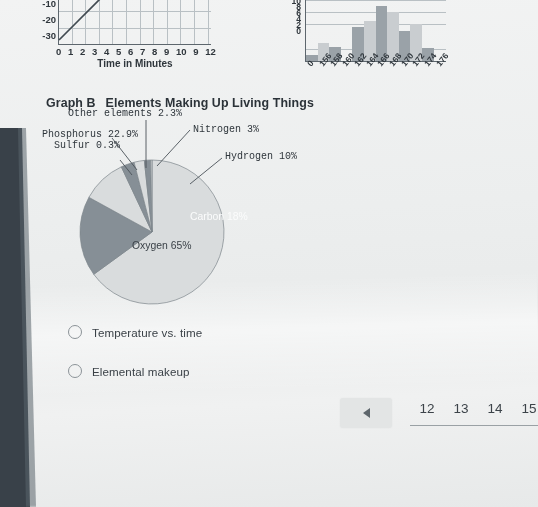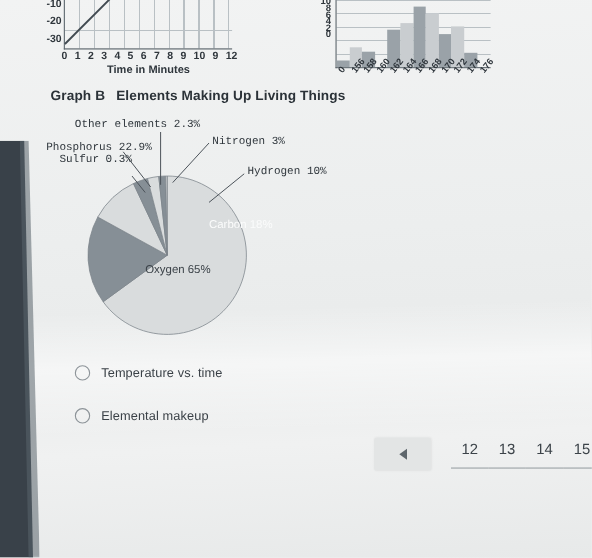--- a/index.html
+++ b/index.html
@@ -81,37 +81,37 @@
     transform:rotate(-52deg);transform-origin:left top;white-space:nowrap;
   }
   #graph-c .xtitle{
     position:absolute;left:24px;top:84px;width:140px;text-align:center;
     font-size:10.5px;font-weight:bold;color:#2f363c;
   }
 
   
   #graph-b{left:40px;top:80px;width:300px;height:230px;}
   #graph-b .title{
-    position:absolute;left:6px;top:0;font-size:12.4px;font-weight:bold;
+    position:absolute;left:6px;top:16px;font-size:12.4px;font-weight:bold;
     color:#2b3238;letter-spacing:.1px;white-space:nowrap;
   }
   #graph-b .title .lbl{margin-right:10px;}
   #graph-b .callout{
     position:absolute;font-size:10px;color:#2f363c;white-space:nowrap;font-family:Liberation Mono, monospace;
   }
   #graph-b .slice-label{
     position:absolute;font-size:10.4px;color:#fbfcfc;white-space:nowrap;
     font-weight:500;
   }
   #graph-b .slice-label.dark{color:#3b4248;}
   #graph-b svg{position:absolute;left:0;top:0;}
 
   
   #options{position:absolute;left:68px;top:318px;width:240px;}
-  .option{display:flex;align-items:flex-end;height:28px;margin-bottom:11px;}
+  .option{display:flex;align-items:center;height:28px;margin-bottom:11px;}
   .radio{
     width:12px;height:12px;border-radius:50%;
     border:1.4px solid #8c9398;background:transparent;
     margin-right:10px;flex:none;
   }
   .option-label{font-size:11.6px;color:#3a4147;letter-spacing:.1px;}
 
   
   #pager{
     position:absolute;left:340px;top:396px;height:34px;
@@ -227,21 +227,21 @@
       <line x1="117" y1="86" x2="150" y2="50" stroke="#4a5158" stroke-width="0.9"></line>
       <line x1="150" y1="104" x2="182" y2="78" stroke="#4a5158" stroke-width="0.9"></line>
     </svg>
 
   <div class="callout" style="left:28px;top:28px;">Other elements 2.3%</div>
   <div class="callout" style="left:2px;top:49px;">Phosphorus 22.9%</div>
   <div class="callout" style="left:14px;top:60px;">Sulfur 0.3%</div>
   <div class="callout" style="left:153px;top:44px;">Nitrogen 3%</div>
   <div class="callout" style="left:185px;top:71px;">Hydrogen 10%</div>
 
-  <div class="slice-label" style="left:150px;top:119px;">Carbon 18%</div>
+  <div class="slice-label" style="left:150px;top:131px;">Carbon 18%</div>
   <div class="slice-label dark" style="left:92px;top:160px;">Oxygen 65%</div>
 </div>
 
 <div id="options">
   <div class="option">
     <span class="radio"></span>
     <span class="option-label">Temperature vs. time</span>
   </div>
   <div class="option">
     <span class="radio"></span>

